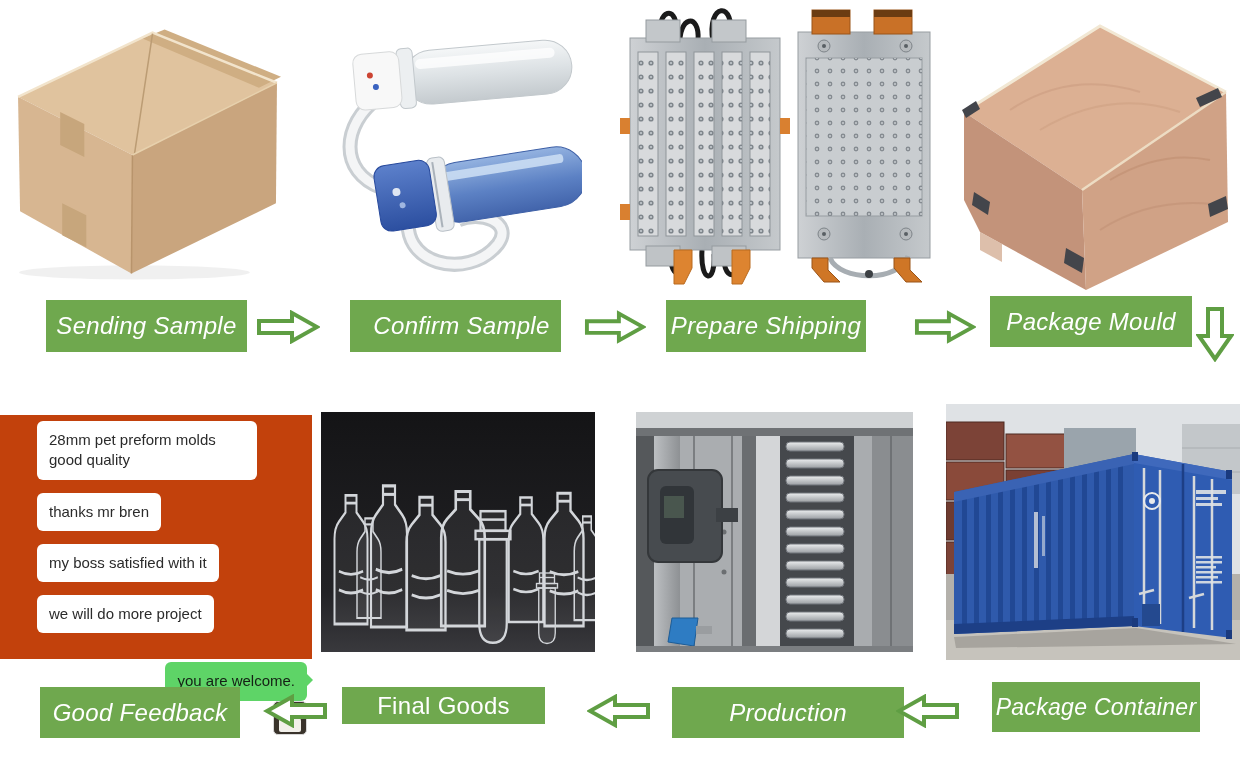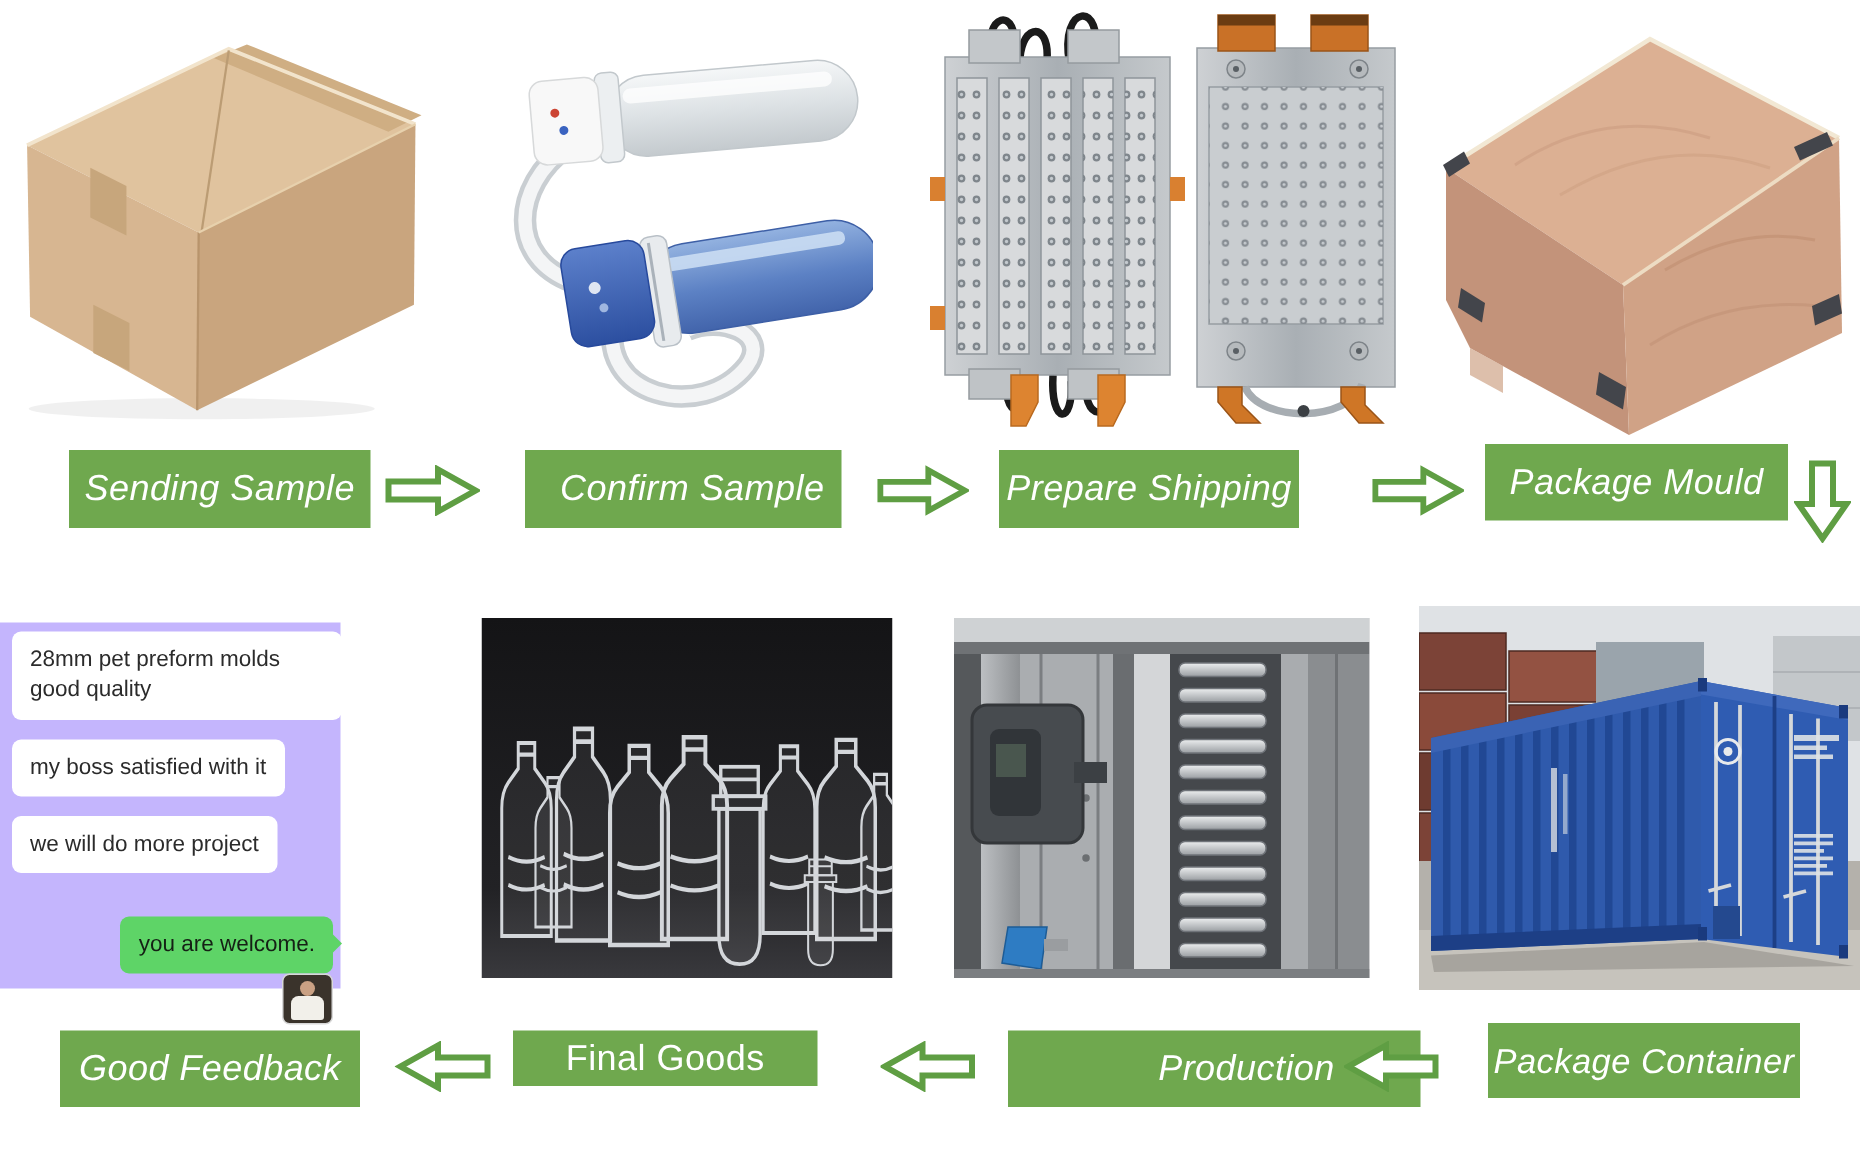--- a/index.html
+++ b/index.html
@@ -6,22 +6,22 @@
   .stage{position:relative;width:1240px;height:767px;background:#fff;overflow:hidden;
          font-family:"Liberation Sans",sans-serif;}
   .photo{position:absolute;}
   .photo svg{display:block;width:100%;height:100%;}
   .step-label{position:absolute;display:flex;align-items:center;justify-content:center;
     background:var(--green,#6fa84e);color:#fff;font-weight:normal;font-style:italic;
     font-size:24px;white-space:nowrap;letter-spacing:.3px;}
   .step-label.upright{font-style:normal;}
   .arrow{position:absolute;}
   
-  .chat{position:absolute;left:0;top:415px;width:227px;height:244px;background:#c4b5fd;
-        display:flex;flex-direction:column;gap:13px;padding-top:6px;box-sizing:border-box;}
+  .chat{position:absolute;left:0;top:415px;width:312px;height:244px;background:#c2410c;
+        display:flex;flex-direction:column;gap:13px;padding-top:6px;box-sizing:border-box;padding-left:29px;}
   .bubble{background:#fff;color:#2b2b2b;font-size:15px;line-height:1.35;border-radius:6px;
           padding:9px 12px;margin-left:8px;align-self:flex-start;max-width:220px;}
   .bubble.wide{width:196px;}
   .reply-row{align-self:flex-end;display:flex;align-items:flex-end;margin-right:5px;margin-top:16px;flex-direction:column;}
   .bubble.green{background:var(--chatgreen,#5ed467);color:#152015;margin-left:0;position:relative;}
   .bubble.green::after{content:"";position:absolute;right:-6px;top:12px;border:6px solid transparent;
           border-left-color:var(--chatgreen,#5ed467);border-right:0;}
   .avatar{width:34px;height:34px;margin-left:9px;border-radius:5px;background:#3a332b;
           position:relative;overflow:hidden;border:1px solid #d8d8d8;box-sizing:border-box;}
   .avatar .head{position:absolute;left:11px;top:4px;width:10px;height:10px;border-radius:50%;background:#caa184;}
@@ -197,20 +197,21 @@
   <svg class="arrow" style="left:914px;top:310px;width:62px;height:34px;" viewBox="0 0 64 34">
     <polygon points="3,11 36,11 36,3 61,17 36,31 36,23 3,23" fill="#fff" stroke="var(--agreen,#5f9e43)" stroke-width="4"></polygon>
   </svg>
   <div class="step-label" style="left:990px;top:296px;width:202px;height:51px;">Package Mould</div>
   <svg class="arrow" style="left:1196px;top:306px;width:38px;height:56px;" viewBox="0 0 38 56">
     <polygon points="12,3 26,3 26,30 35,30 19,53 3,30 12,30" fill="#fff" stroke="var(--agreen,#5f9e43)" stroke-width="4"></polygon>
   </svg>
 
   <div class="chat">
     <div class="bubble wide">28mm pet preform molds good quality</div>
+    <div class="bubble">thanks mr bren</div>
     <div class="bubble">my boss satisfied with it</div>
     <div class="bubble">we will do more project</div>
     <div class="reply-row">
       <div class="bubble green">you are welcome.</div>
       <div class="avatar">
           <span class="head"></span>
           <span class="torso"></span>
         </div>
     </div>
   </div>
@@ -383,19 +384,19 @@
   </div>
 
   <div class="step-label" style="left:40px;top:687px;width:200px;height:51px;">Good Feedback</div>
   <svg class="arrow" style="left:263px;top:694px;width:66px;height:34px;" viewBox="0 0 64 34">
     <polygon points="61,11 28,11 28,3 3,17 28,31 28,23 61,23" fill="#fff" stroke="var(--agreen,#5f9e43)" stroke-width="4"></polygon>
   </svg>
   <div class="step-label upright" style="left:342px;top:687px;width:203px;height:37px;">Final Goods</div>
   <svg class="arrow" style="left:587px;top:694px;width:64px;height:34px;" viewBox="0 0 64 34">
     <polygon points="61,11 28,11 28,3 3,17 28,31 28,23 61,23" fill="#fff" stroke="var(--agreen,#5f9e43)" stroke-width="4"></polygon>
   </svg>
-  <div class="step-label" style="left:672px;top:687px;width:232px;height:51px;padding-left:43px;">Production</div>
+  <div class="step-label" style="left:672px;top:687px;width:232px;height:51px;">Production</div>
   <svg class="arrow" style="left:896px;top:694px;width:64px;height:34px;" viewBox="0 0 64 34">
     <polygon points="61,11 28,11 28,3 3,17 28,31 28,23 61,23" fill="#fff" stroke="var(--agreen,#5f9e43)" stroke-width="4"></polygon>
   </svg>
   <div class="step-label" style="left:992px;top:682px;width:208px;height:50px;font-size:23px;">Package Container</div>
 
 </div>
 
 </body></html>

